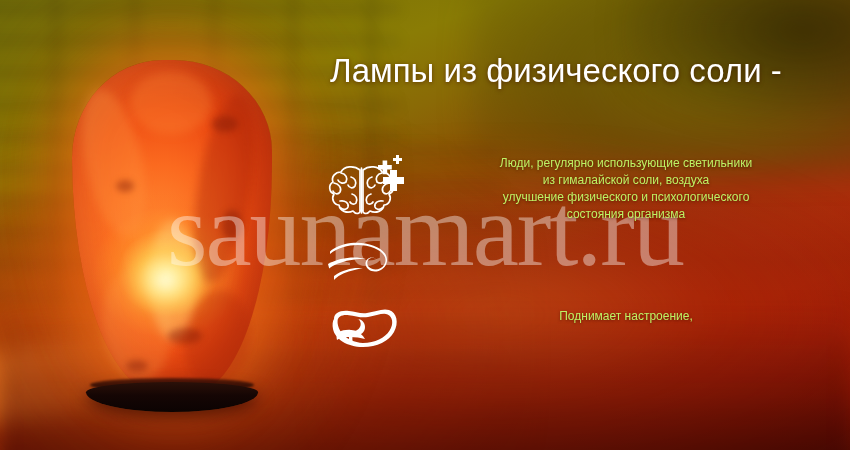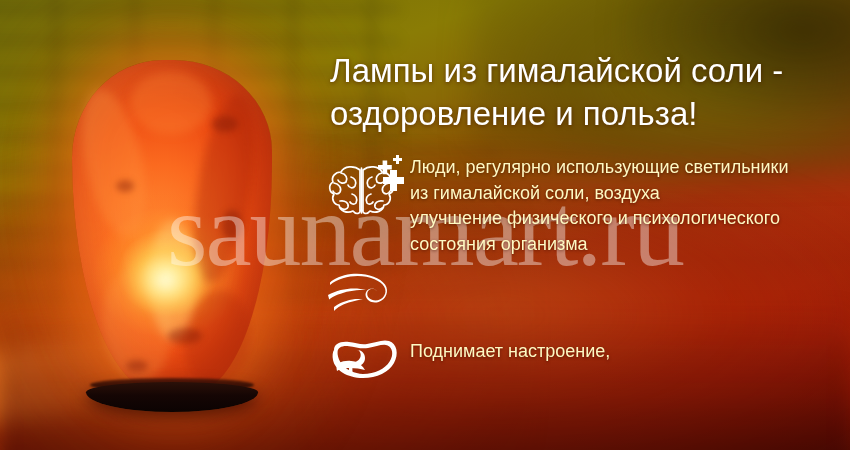--- a/index.html
+++ b/index.html
@@ -270,25 +270,26 @@
   }
   .feature .ficon {
     flex: 0 0 88px;
     height: 74px;
     display: flex;
     align-items: center;
     justify-content: center;
   }
   .feature .ftext {
     flex: 1 1 auto;
-    color: #fef9c3;
-    font-size: 18px;
+    color: #bef264;
+    font-size: 12px;
     line-height: 1.42;
     padding-top: 2px;
     text-shadow: 0 1px 3px rgba(60,10,0,0.60);
+    text-align: center;
   }
   .feature.f-brain .ftext { padding-top: 3px; }
   .feature.f-wind  { margin-bottom: 4px; }
   .feature.f-wind .ficon { height: 56px; }
   .feature.f-wind .ftext { padding-top: 18px; }
   .feature.f-sleep .ficon { height: 62px; }
   .feature.f-sleep .ftext { padding-top: 12px; }
   .ftext-line { display: block; }
 </style>
 </head>
@@ -321,22 +322,21 @@
       <div class="lamp-spot s5"></div>
     </div>
     <div class="lamp-core"></div>
     <div class="lamp-base-top"></div>
     <div class="lamp-base"></div>
   </div>
 
   <div class="watermark">saunamart.ru</div>
 
   <div class="headline">
-    <span class="ftext-line">Лампы из гималайской соли -</span>
-    <span class="ftext-line">оздоровление и польза!</span>
+    <span class="ftext-line">Лампы из физического соли -</span>
   </div>
 
   <div class="features">
 
     <div class="feature f-brain">
       <div class="ficon">
         <svg width="78" height="72" viewBox="0 0 78 72" fill="none" stroke="#ffffff" stroke-width="1.7" stroke-linecap="round" stroke-linejoin="round">
 
           <path d="M33 17 C27 12, 17 13, 14 19 C8 19, 4 24, 6 29 C1 32, 2 39, 7 41
                    C4 46, 7 52, 12 52 C13 58, 20 61, 26 58 C29 62, 34 61, 33 56 Z"></path>

